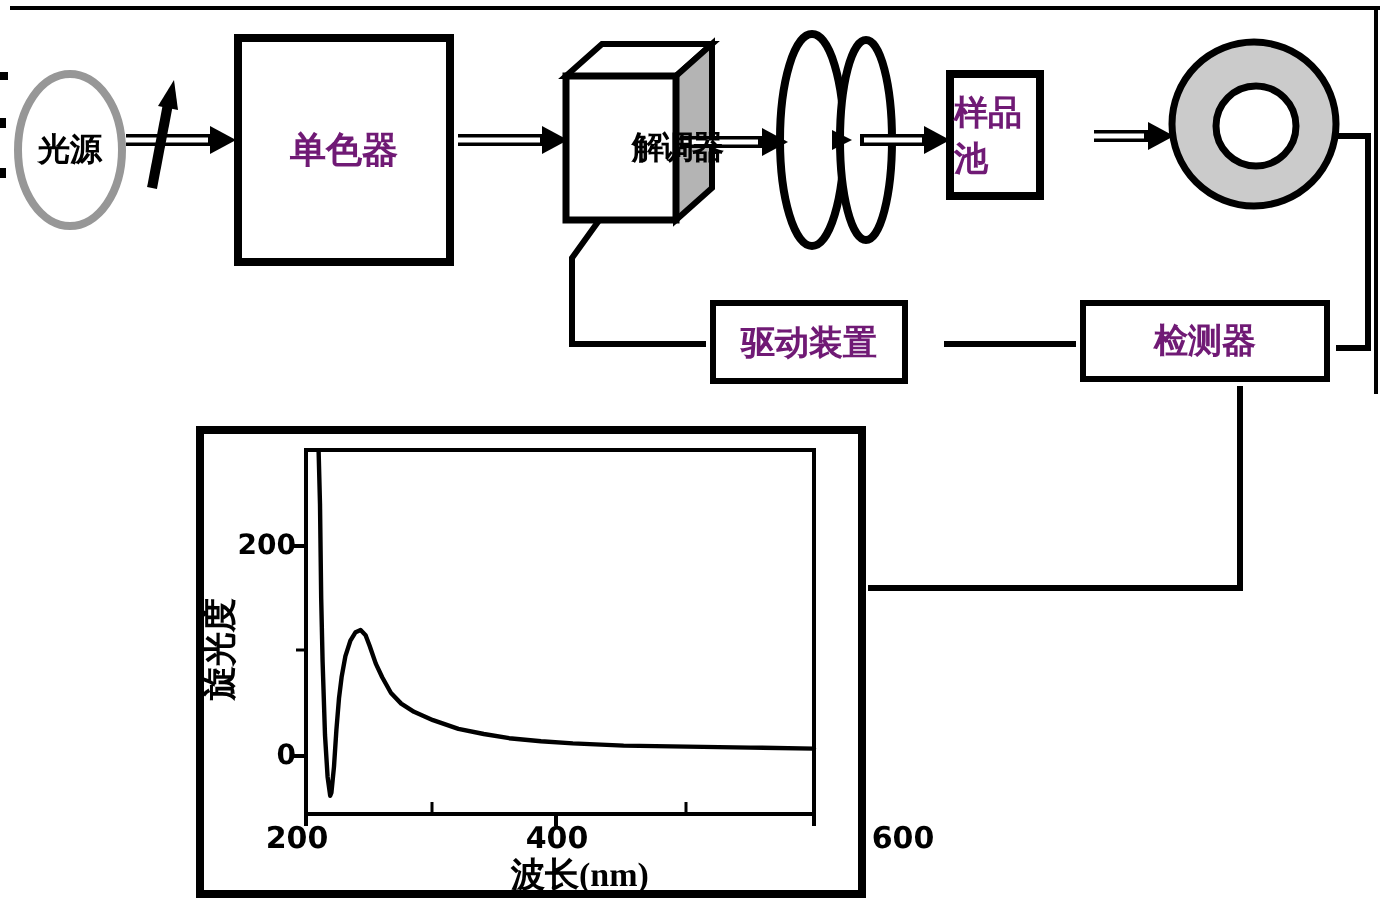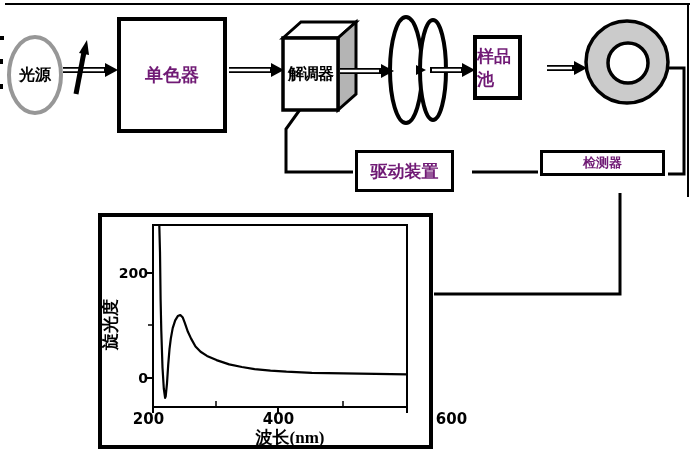--- a/index.html
+++ b/index.html
@@ -23,21 +23,21 @@
   </div>
 
   <div class="box" style="left:473px;top:35px;width:49px;height:65px;border-width:4px;font-size:17px;">
     <span class="txt">样品池</span>
   </div>
 
   <div class="box" style="left:355px;top:150px;width:99px;height:42px;font-size:17px;">
     <span class="txt">驱动装置</span>
   </div>
 
-  <div class="box" style="left:540px;top:150px;width:125px;height:26px;font-size:13px;">
+  <div class="box" style="left:540px;top:150px;width:125px;height:41px;font-size:17px;">
     <span class="txt">检测器</span>
   </div>
 
   <div class="box" style="left:98px;top:213px;width:335px;height:236px;border-width:4px;"></div>
 
   <svg class="overlay" width="692" height="459" viewBox="0 0 692 459">
 
     <g>
       <line x1="5" y1="4" x2="690" y2="4" stroke="#000" stroke-width="2"></line>
       <line x1="688" y1="4" x2="688" y2="197" stroke="#000" stroke-width="2"></line>
@@ -115,21 +115,21 @@
         <line x1="407" y1="408" x2="407" y2="413" stroke-width="2"></line>
         <line x1="216" y1="401" x2="216" y2="406" stroke-width="1.5"></line>
         <line x1="343" y1="401" x2="343" y2="406" stroke-width="1.5"></line>
       </g>
       <polyline id="ord-curve" points="159.3,225.2 160.0,252.0 160.6,299.3 161.3,330.8 162.5,367.5 163.8,388.5 165.1,397.9 165.7,396.4 167.0,383.3 168.2,364.9 169.5,349.1 170.8,338.6 172.7,328.1 175.2,320.3 177.8,316.1 180.3,315.0 182.8,317.6 184.8,322.9 187.9,331.8 191.1,338.6 195.5,346.5 200.6,351.8 207.0,355.9 216.5,360.1 229.2,364.4 241.9,367.0 254.6,369.1 270.5,370.6 286.4,371.7 311.8,372.8 343.5,373.3 375.3,373.8 407.0,374.3" fill="none" stroke="#000" stroke-width="2.2" stroke-linejoin="round" stroke-linecap="round"></polyline>
     </g>
   </svg>
 
   <div class="lbl txt" style="left:9px;top:65px;width:52px;font-size:16px;">光源</div>
 
-  <div class="lbl txt" style="left:283px;top:64px;width:55px;font-size:16px;letter-spacing:-1px;">解调器</div>
+  <div class="lbl txt" style="left:283px;top:64px;width:55px;font-size:16px;letter-spacing:-1px;padding-left:28px;">解调器</div>
 
 
   <div class="lbl txt num" style="left:118px;top:265px;width:30px;font-size:14px;text-align:right;">200</div>
   <div class="lbl txt num" style="left:118px;top:370px;width:30px;font-size:14px;text-align:right;">0</div>
 
   <div class="lbl txt num" style="left:130px;top:410px;width:37px;font-size:15px;">200</div>
   <div class="lbl txt num" style="left:260px;top:410px;width:37px;font-size:15px;">400</div>
   <div class="lbl txt num" style="left:389px;top:410px;width:37px;font-size:15px;margin-left:44px;">600</div>
 
   <div class="lbl txt" style="left:230px;top:426px;width:120px;font-size:17px;">波长(nm)</div>

